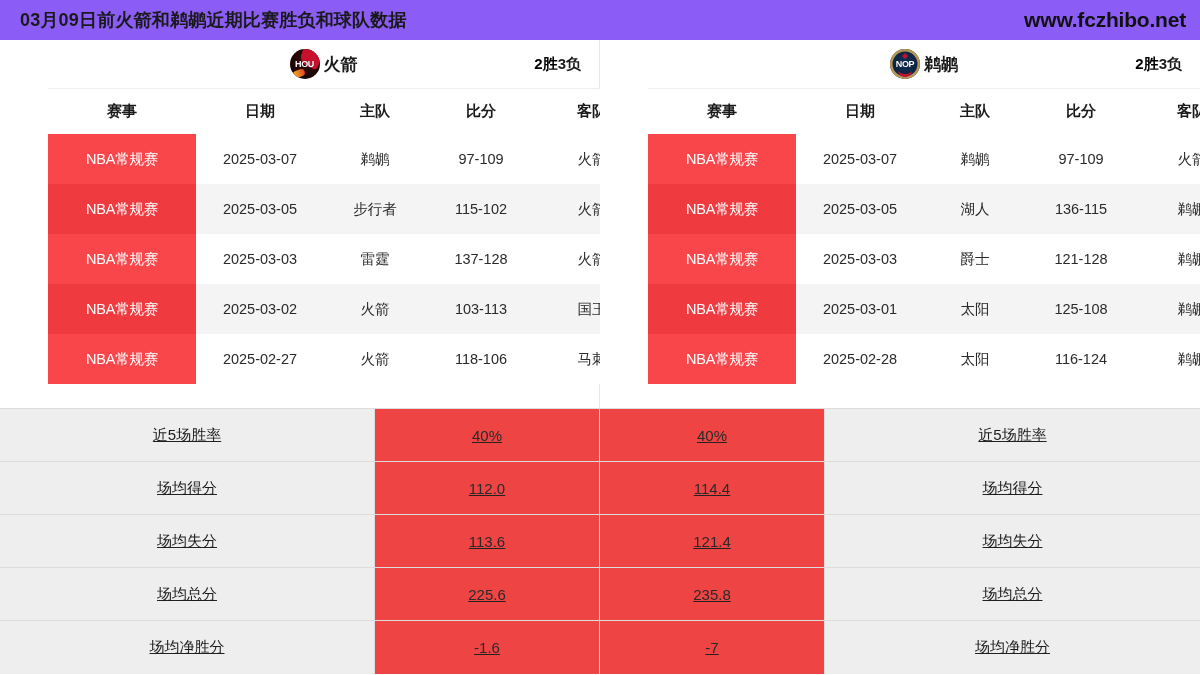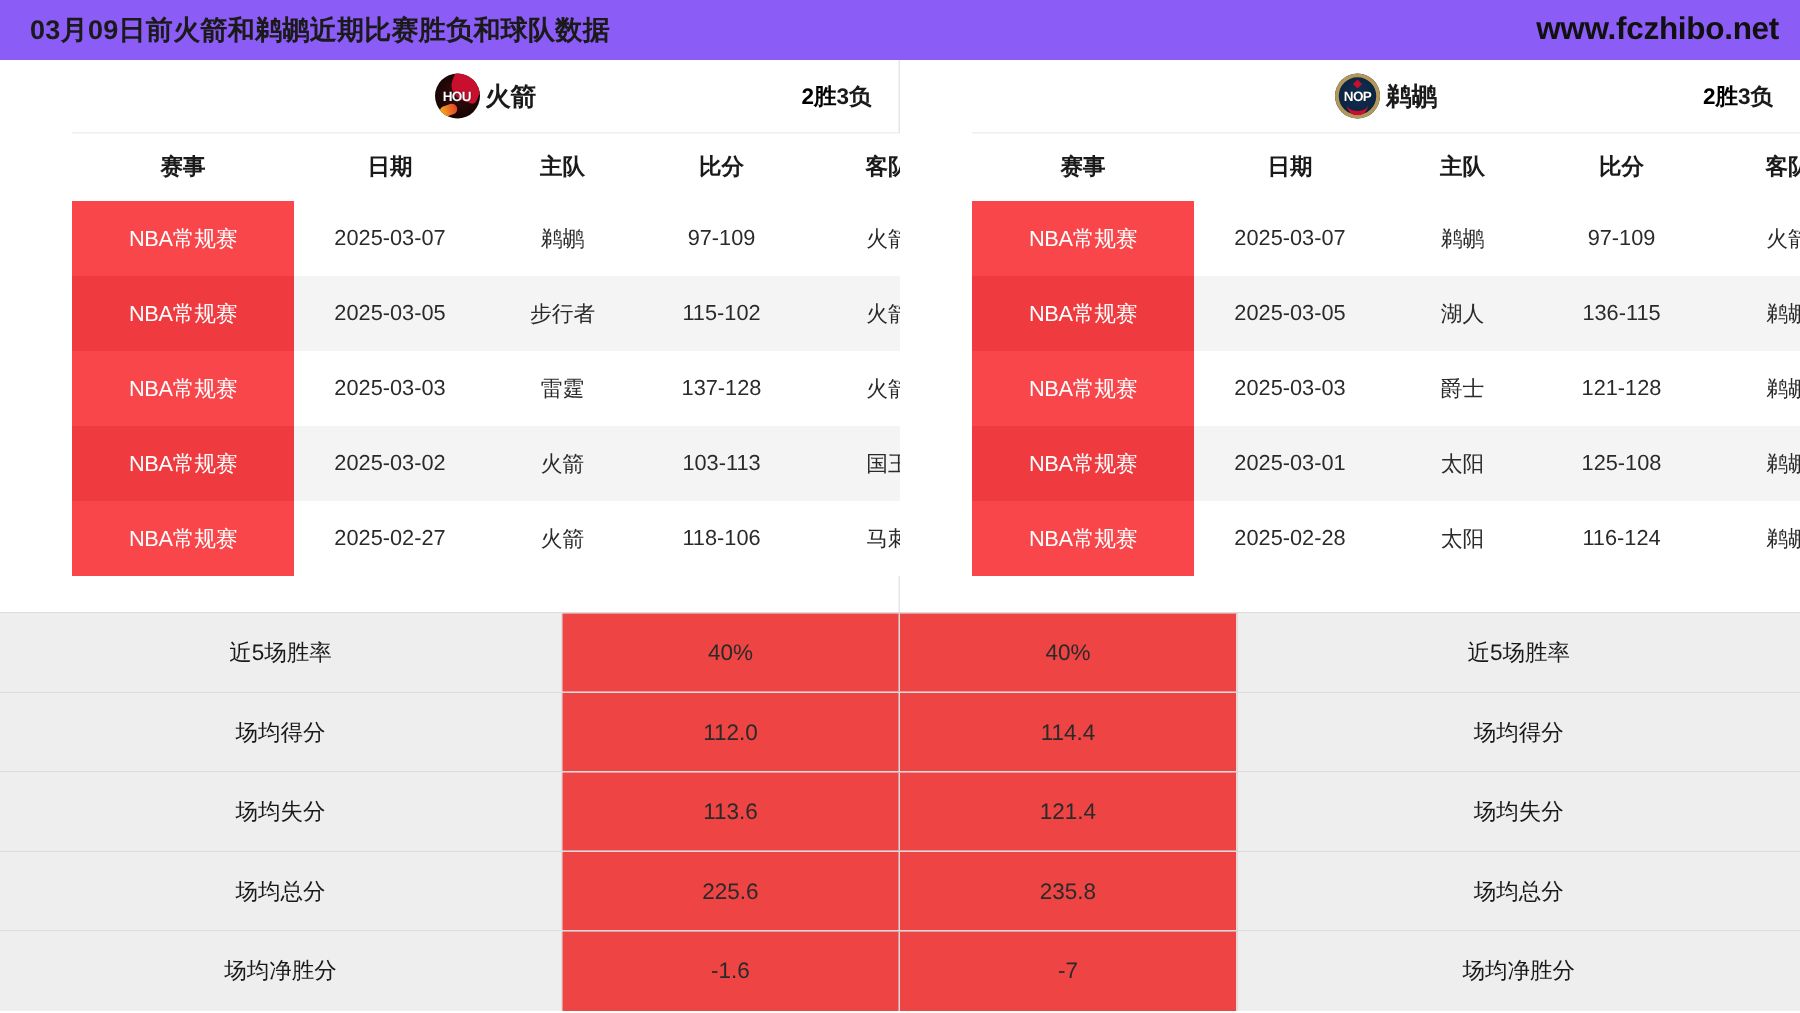--- a/index.html
+++ b/index.html
@@ -197,20 +197,21 @@
   .stats {
     width: 1200px;
     border-top: 1px solid #dcdcdc;
     box-sizing: border-box;
   }
   .stat-row {
     display: flex;
     height: 53px;
     border-bottom: 1px solid #dcdcdc;
     box-sizing: border-box;
+    text-decoration: underline;
   }
   .stat-row:last-child { border-bottom: none; }
   .stat-cell {
     display: flex;
     align-items: center;
     justify-content: center;
     font-size: 15px;
     box-sizing: border-box;
     border-right: 1px solid #dcdcdc;
   }

